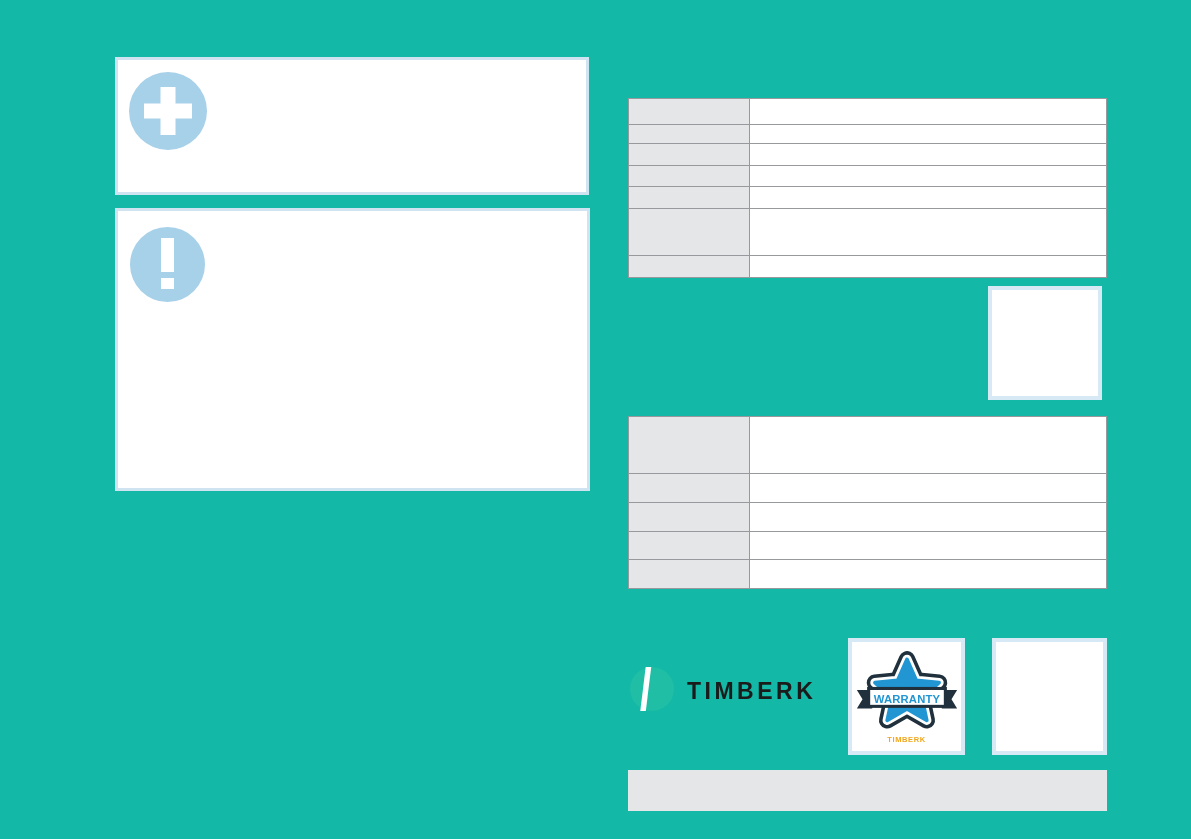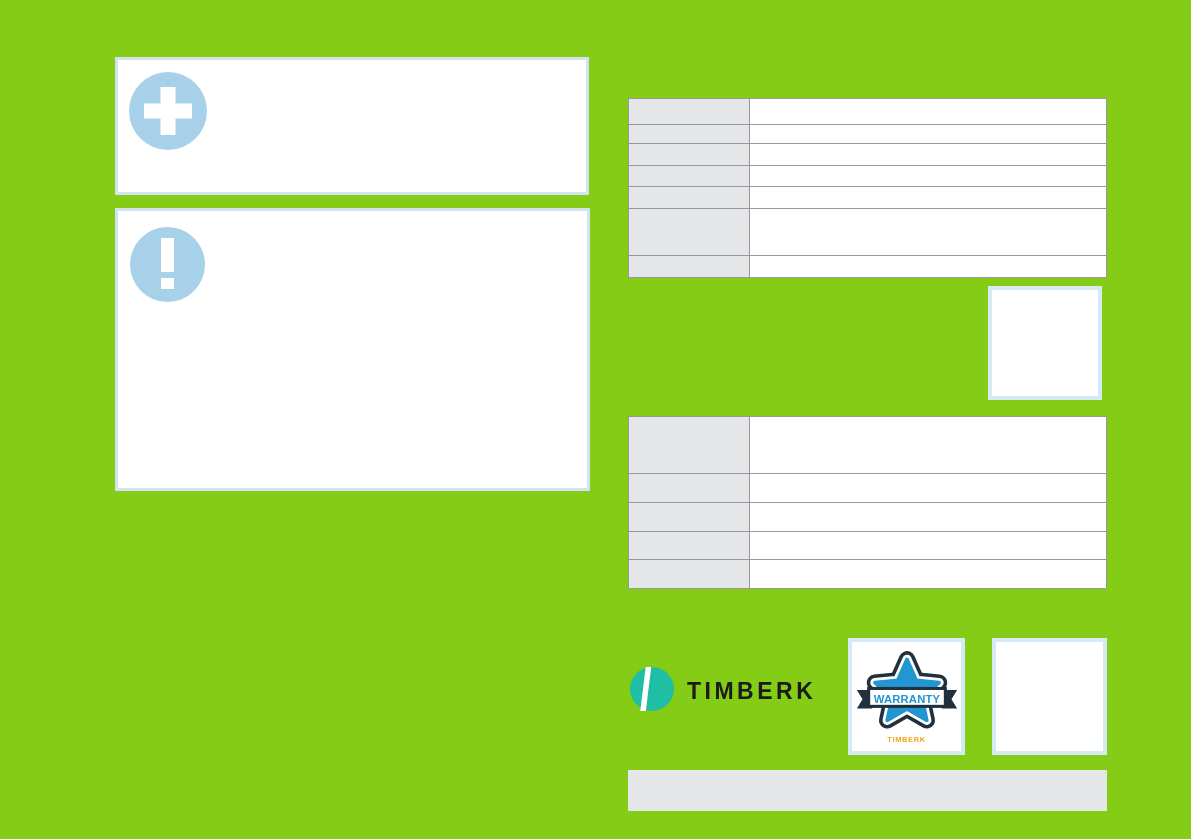--- a/index.html
+++ b/index.html
@@ -1,17 +1,17 @@
 <!DOCTYPE html>
 <html><head>
 <meta charset="utf-8">
 <style>
   html,body{margin:0;padding:0;background:#fff;}
   .page{
-    position:relative;width:1191px;height:839px;background:#84cc16;
+    position:relative;width:1191px;height:839px;background:#14b8a6;
     font-family:"Liberation Sans", sans-serif;overflow:hidden;
   }
 
   
   .note-box{position:absolute;border:3px solid #cfe3f1;background:#fff;box-sizing:border-box;}
   #info-box{left:115px;top:57px;width:474px;height:138px;}
   #warning-box{left:115px;top:208px;width:475px;height:283px;}
   .note-icon{position:absolute;}
   #info-box .note-icon{left:11px;top:12px;}
   #warning-box .note-icon{left:12px;top:16px;}

